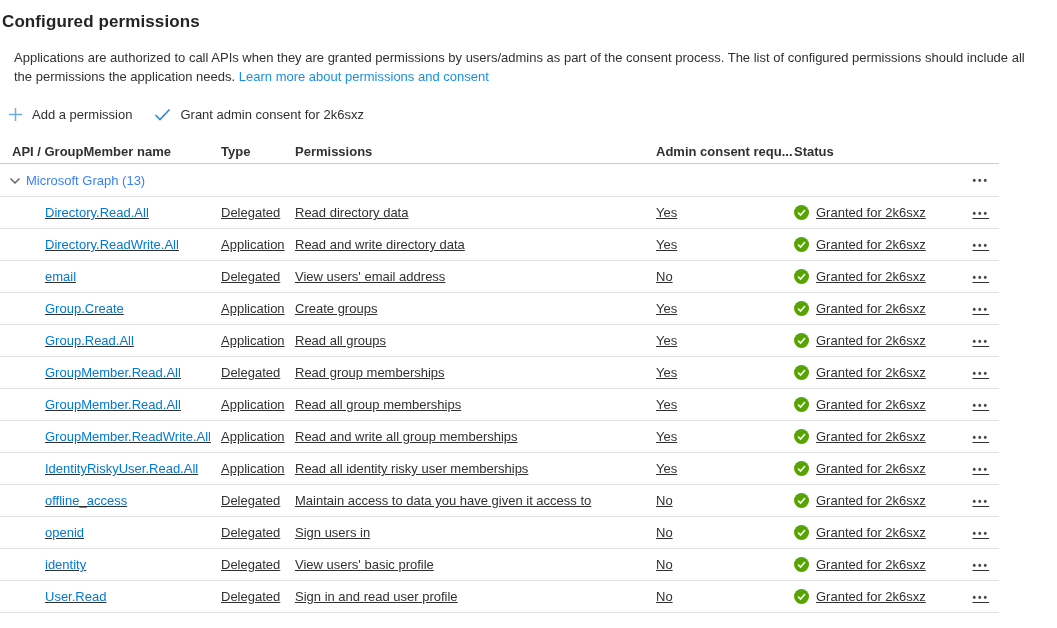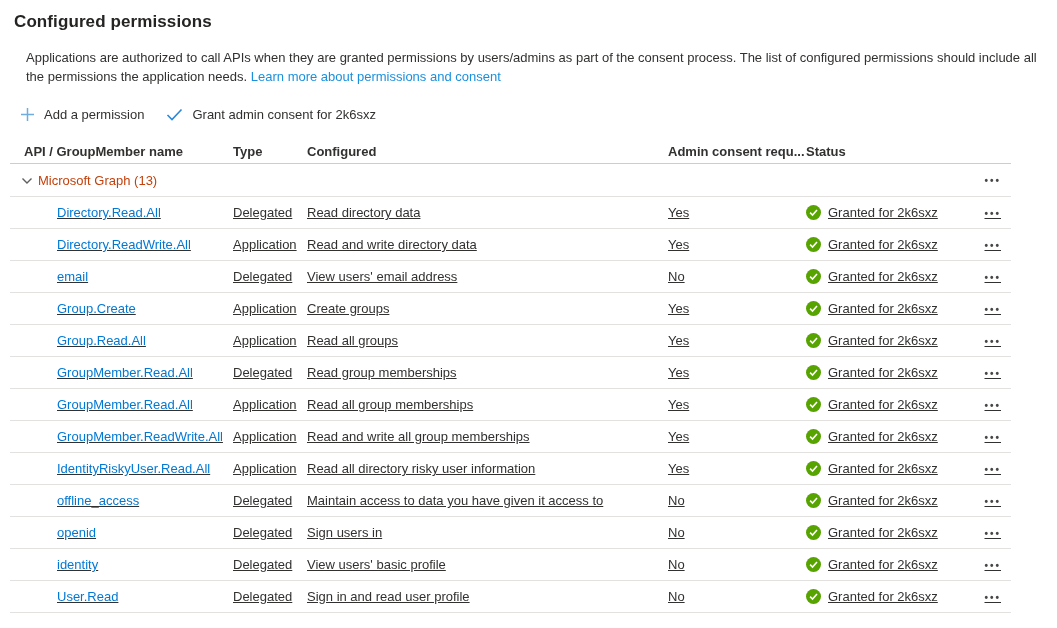--- a/index.html
+++ b/index.html
@@ -4,21 +4,21 @@
 <style>
   * { box-sizing: border-box; }
   html, body { margin: 0; padding: 0; background: #ffffff; }
   body {
     font-family: "Liberation Sans", sans-serif;
     color: #323130;
     width: 1057px;
     height: 628px;
     overflow: hidden;
   }
-  .page { padding: 12px 14px 0 14px; }
+  .page { padding: 12px 14px 0 2px; }
 
   .page-title {
     font-size: 17px;
     font-weight: 600;
     color: #252423;
     margin: 0 0 16px 0;
     letter-spacing: 0.1px;
   }
 
   .desc {
@@ -81,21 +81,21 @@
     border-bottom: 1px solid #e3e1df;
   }
   .group-name {
     grid-column: 1 / 6;
     display: flex;
     align-items: center;
     gap: 5px;
     padding-left: 11px;
   }
   .group-name a {
-    color: #c2410c;
+    color: #3b82f6;
     text-decoration: none;
     cursor: pointer;
   }
   .chev { display: inline-flex; align-items: center; cursor: pointer; margin-top: 2px; }
 
   .row {
     height: 32px;
     border-bottom: 1px solid #e3e1df;
     text-decoration: underline;
   }
@@ -152,21 +152,21 @@
       </span>
       <span>Grant admin consent for 2k6sxz</span>
     </button>
   </div>
 
   <div class="table">
 
     <div class="grid-row thead">
       <div class="cell cell-name-h">API / GroupMember name</div>
       <div class="cell">Type</div>
-      <div class="cell">Configured</div>
+      <div class="cell">Permissions</div>
       <div class="cell">Admin consent requ...</div>
       <div class="cell">Status</div>
       <div class="cell"></div>
     </div>
 
     <div class="grid-row group-row">
       <div class="group-name">
         <span class="chev">
           <svg width="12" height="12" viewBox="0 0 12 12">
               <path d="M1.5 3.5 L6 8 L10.5 3.5" fill="none" stroke="#605e5c" stroke-width="1.4"></path>
@@ -364,21 +364,21 @@
         <span class="dots">•••</span>
       </button>
     </div>
   </div>
 
   <div class="grid-row row">
     <div class="cell name-cell">
       <a href="#">IdentityRiskyUser.Read.All</a>
     </div>
     <div class="cell">Application</div>
-    <div class="cell">Read all directory risky user information</div>
+    <div class="cell">Read all identity risky user memberships</div>
     <div class="cell">Yes</div>
     <div class="cell status-cell">
       <span class="status-icon">
         <svg width="15" height="15" viewBox="0 0 15 15">
                 <circle cx="7.5" cy="7.5" r="7.5" fill="#57a300"></circle>
                 <path d="M4.1 7.7 L6.5 10 L11 5" stroke="#ffffff" stroke-width="1.6" fill="none"></path>
               </svg>
       </span>
       <span>Granted for 2k6sxz</span>
     </div>

